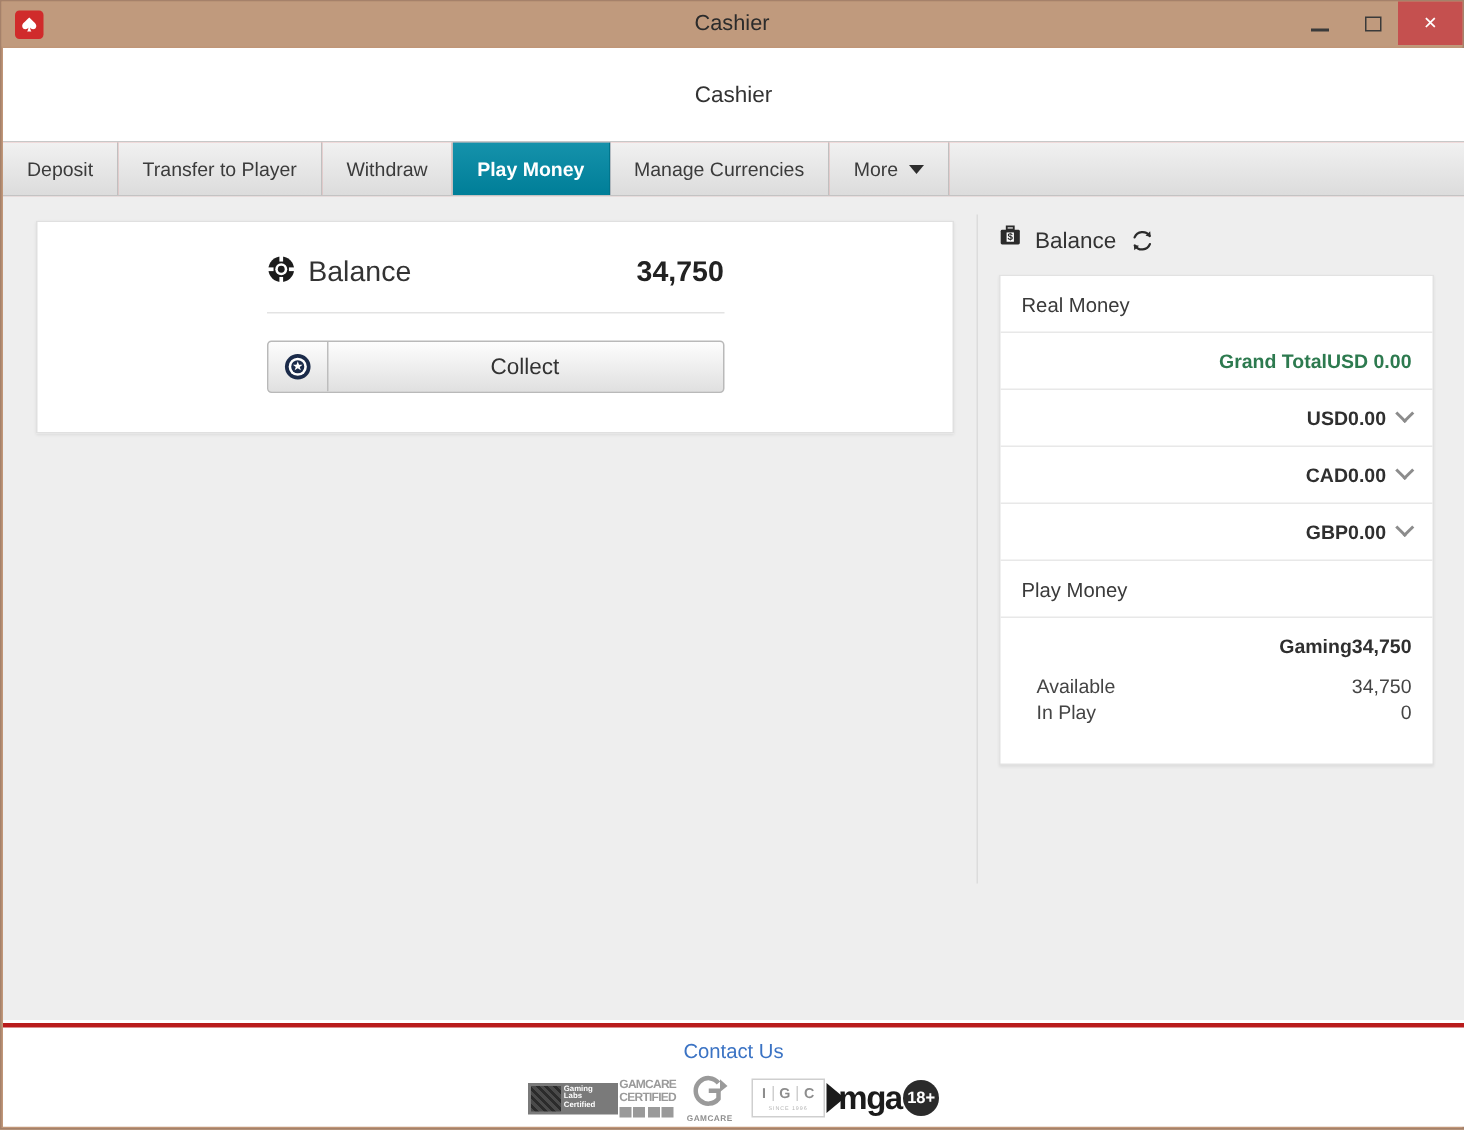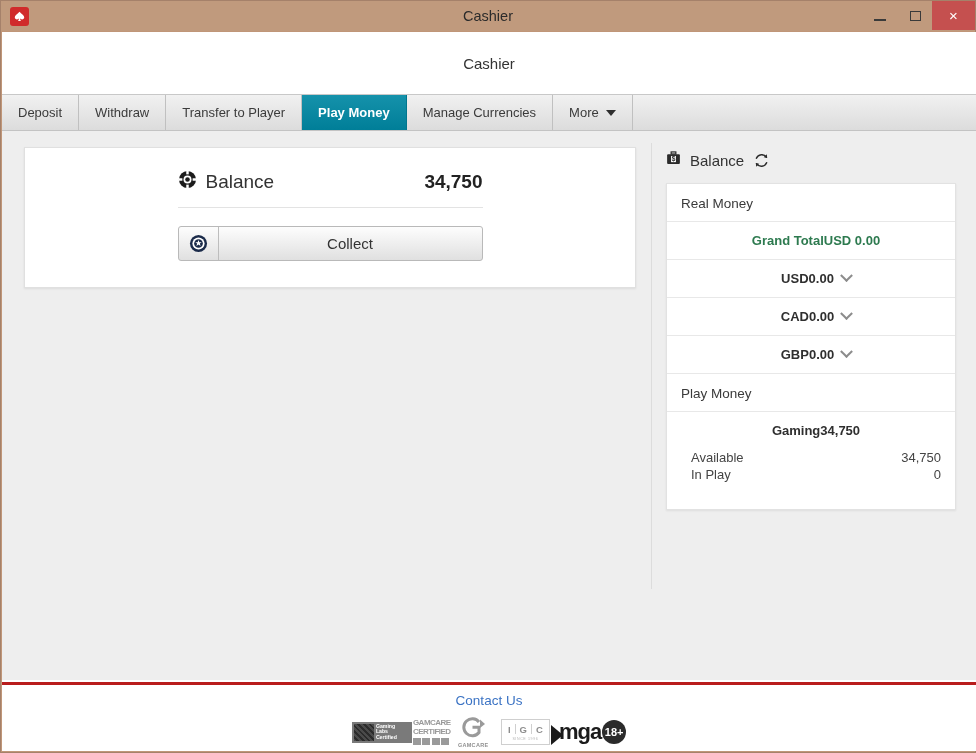--- a/index.html
+++ b/index.html
@@ -189,21 +189,21 @@
   #rp-card {
     background: #ffffff;
     border: 1px solid #e2e2e2;
     box-shadow: 0 1px 2px rgba(0,0,0,0.07);
   }
   .rp-section-title {
     font-size: 13.5px; color: #3a3a3a;
     padding: 12px 14px 10px 14px;
   }
   .rp-row {
-    display: flex; align-items: center; justify-content: center;
+    display: flex; align-items: center; justify-content: flex-end;
     padding: 11px 14px 11px 24px;
     border-top: 1px solid #e8e8e8;
     font-size: 13px;
   }
   .rp-row .rp-key { color: #2f2f2f; }
   .rp-row .rp-val { color: #2f2f2f; display: flex; align-items: center; gap: 8px; }
   .rp-row.bold .rp-key, .rp-row.bold .rp-val { font-weight: bold; }
   .rp-row.grand .rp-key, .rp-row.grand .rp-val { color: #2d7a4f; font-weight: bold; }
   .chev {
     display: inline-block;
@@ -266,21 +266,21 @@
 
   .lg-igc {
     width: 49px; height: 26px; border: 1px solid #cfcfcf;
     display: flex; flex-direction: column; align-items: center; justify-content: center;
   }
   .lg-igc .row { display: flex; align-items: center; gap: 4px; }
   .lg-igc .row span { font-size: 9.5px; color: #8d8d8d; font-weight: bold; }
   .lg-igc .row i { width: 1px; height: 10px; background: #cfcfcf; display:inline-block;}
   .lg-igc .since { font-size: 3.6px; color: #b5b5b5; margin-top: 2px; letter-spacing: 0.6px; }
 
-  .lg-mga { display: flex; align-items: flex-end; }
+  .lg-mga { display: flex; align-items: center; }
   .lg-mga .arrow {
     width: 0; height: 0;
     border-top: 10px solid transparent;
     border-bottom: 10px solid transparent;
     border-left: 12px solid #1b1b1b;
     margin-right: -4px;
   }
   .lg-mga .txt { font-size: 22px; font-weight: bold; color: #1b1b1b; letter-spacing: -1px; }
 
   .lg-18 {
@@ -318,24 +318,24 @@
 
     <div id="page-header">
       <div id="page-title">Cashier</div>
     </div>
 
     <div id="tabbar">
       <div class="tab">
         <span>Deposit</span>
       </div>
       <div class="tab">
+        <span>Transfer to Player</span>
+      </div>
+      <div class="tab">
         <span>Withdraw</span>
-      </div>
-      <div class="tab">
-        <span>Transfer to Player</span>
       </div>
       <div class="tab active">
         <span>Play Money</span>
       </div>
       <div class="tab">
         <span>Manage Currencies</span>
       </div>
       <div class="tab">
         <span>More</span>
         <span class="caret"></span>

